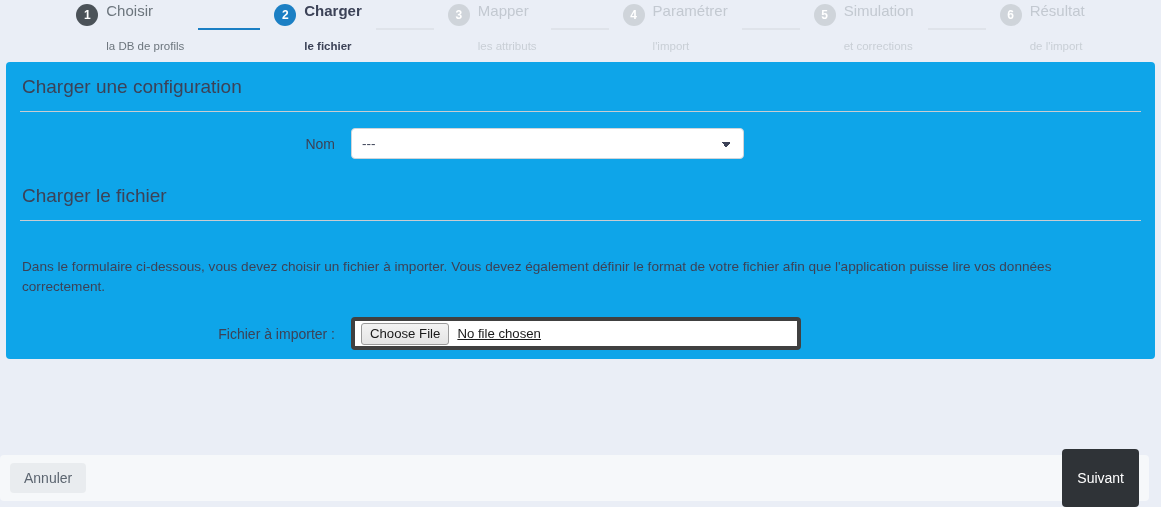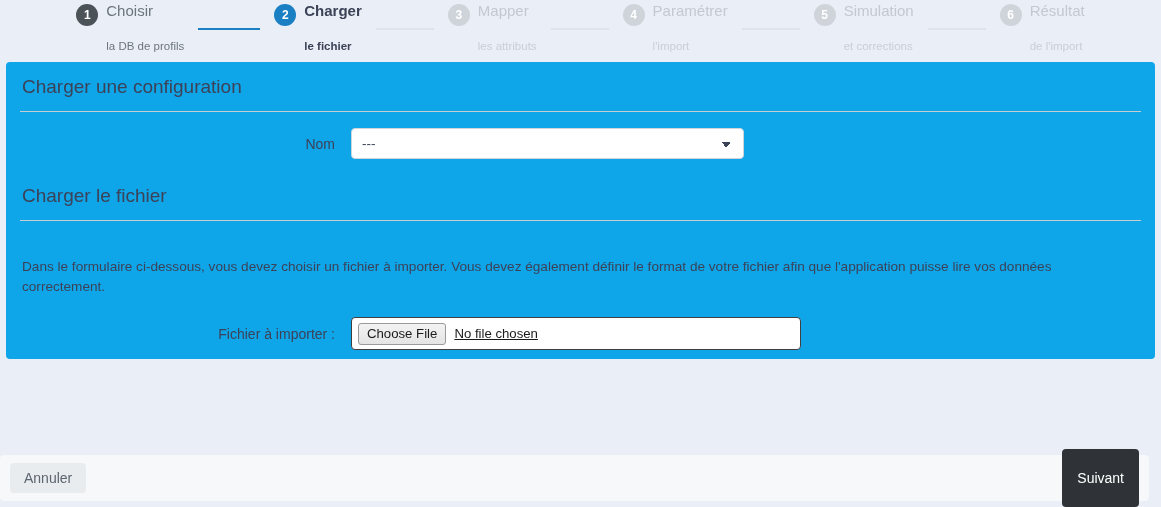--- a/index.html
+++ b/index.html
@@ -149,21 +149,21 @@
     background-size: 5px 5px, 5px 5px;
     background-repeat: no-repeat;
     outline: none;
   }
   .select-nom { width: 393px; }
   .select-std { width: 450px; }
 
   .file-field {
     width: 450px;
     height: 33px;
-    border: 1px solid #404040;
+    border: 4px solid #404040;
     border-radius: 4px;
     background: #ffffff;
     display: flex;
     align-items: center;
     padding: 0 3px;
     box-sizing: border-box;
   }
   .file-btn {
     background: linear-gradient(#f3f3f3, #e4e4e4);
     border: 1px solid #9a9a9a;

